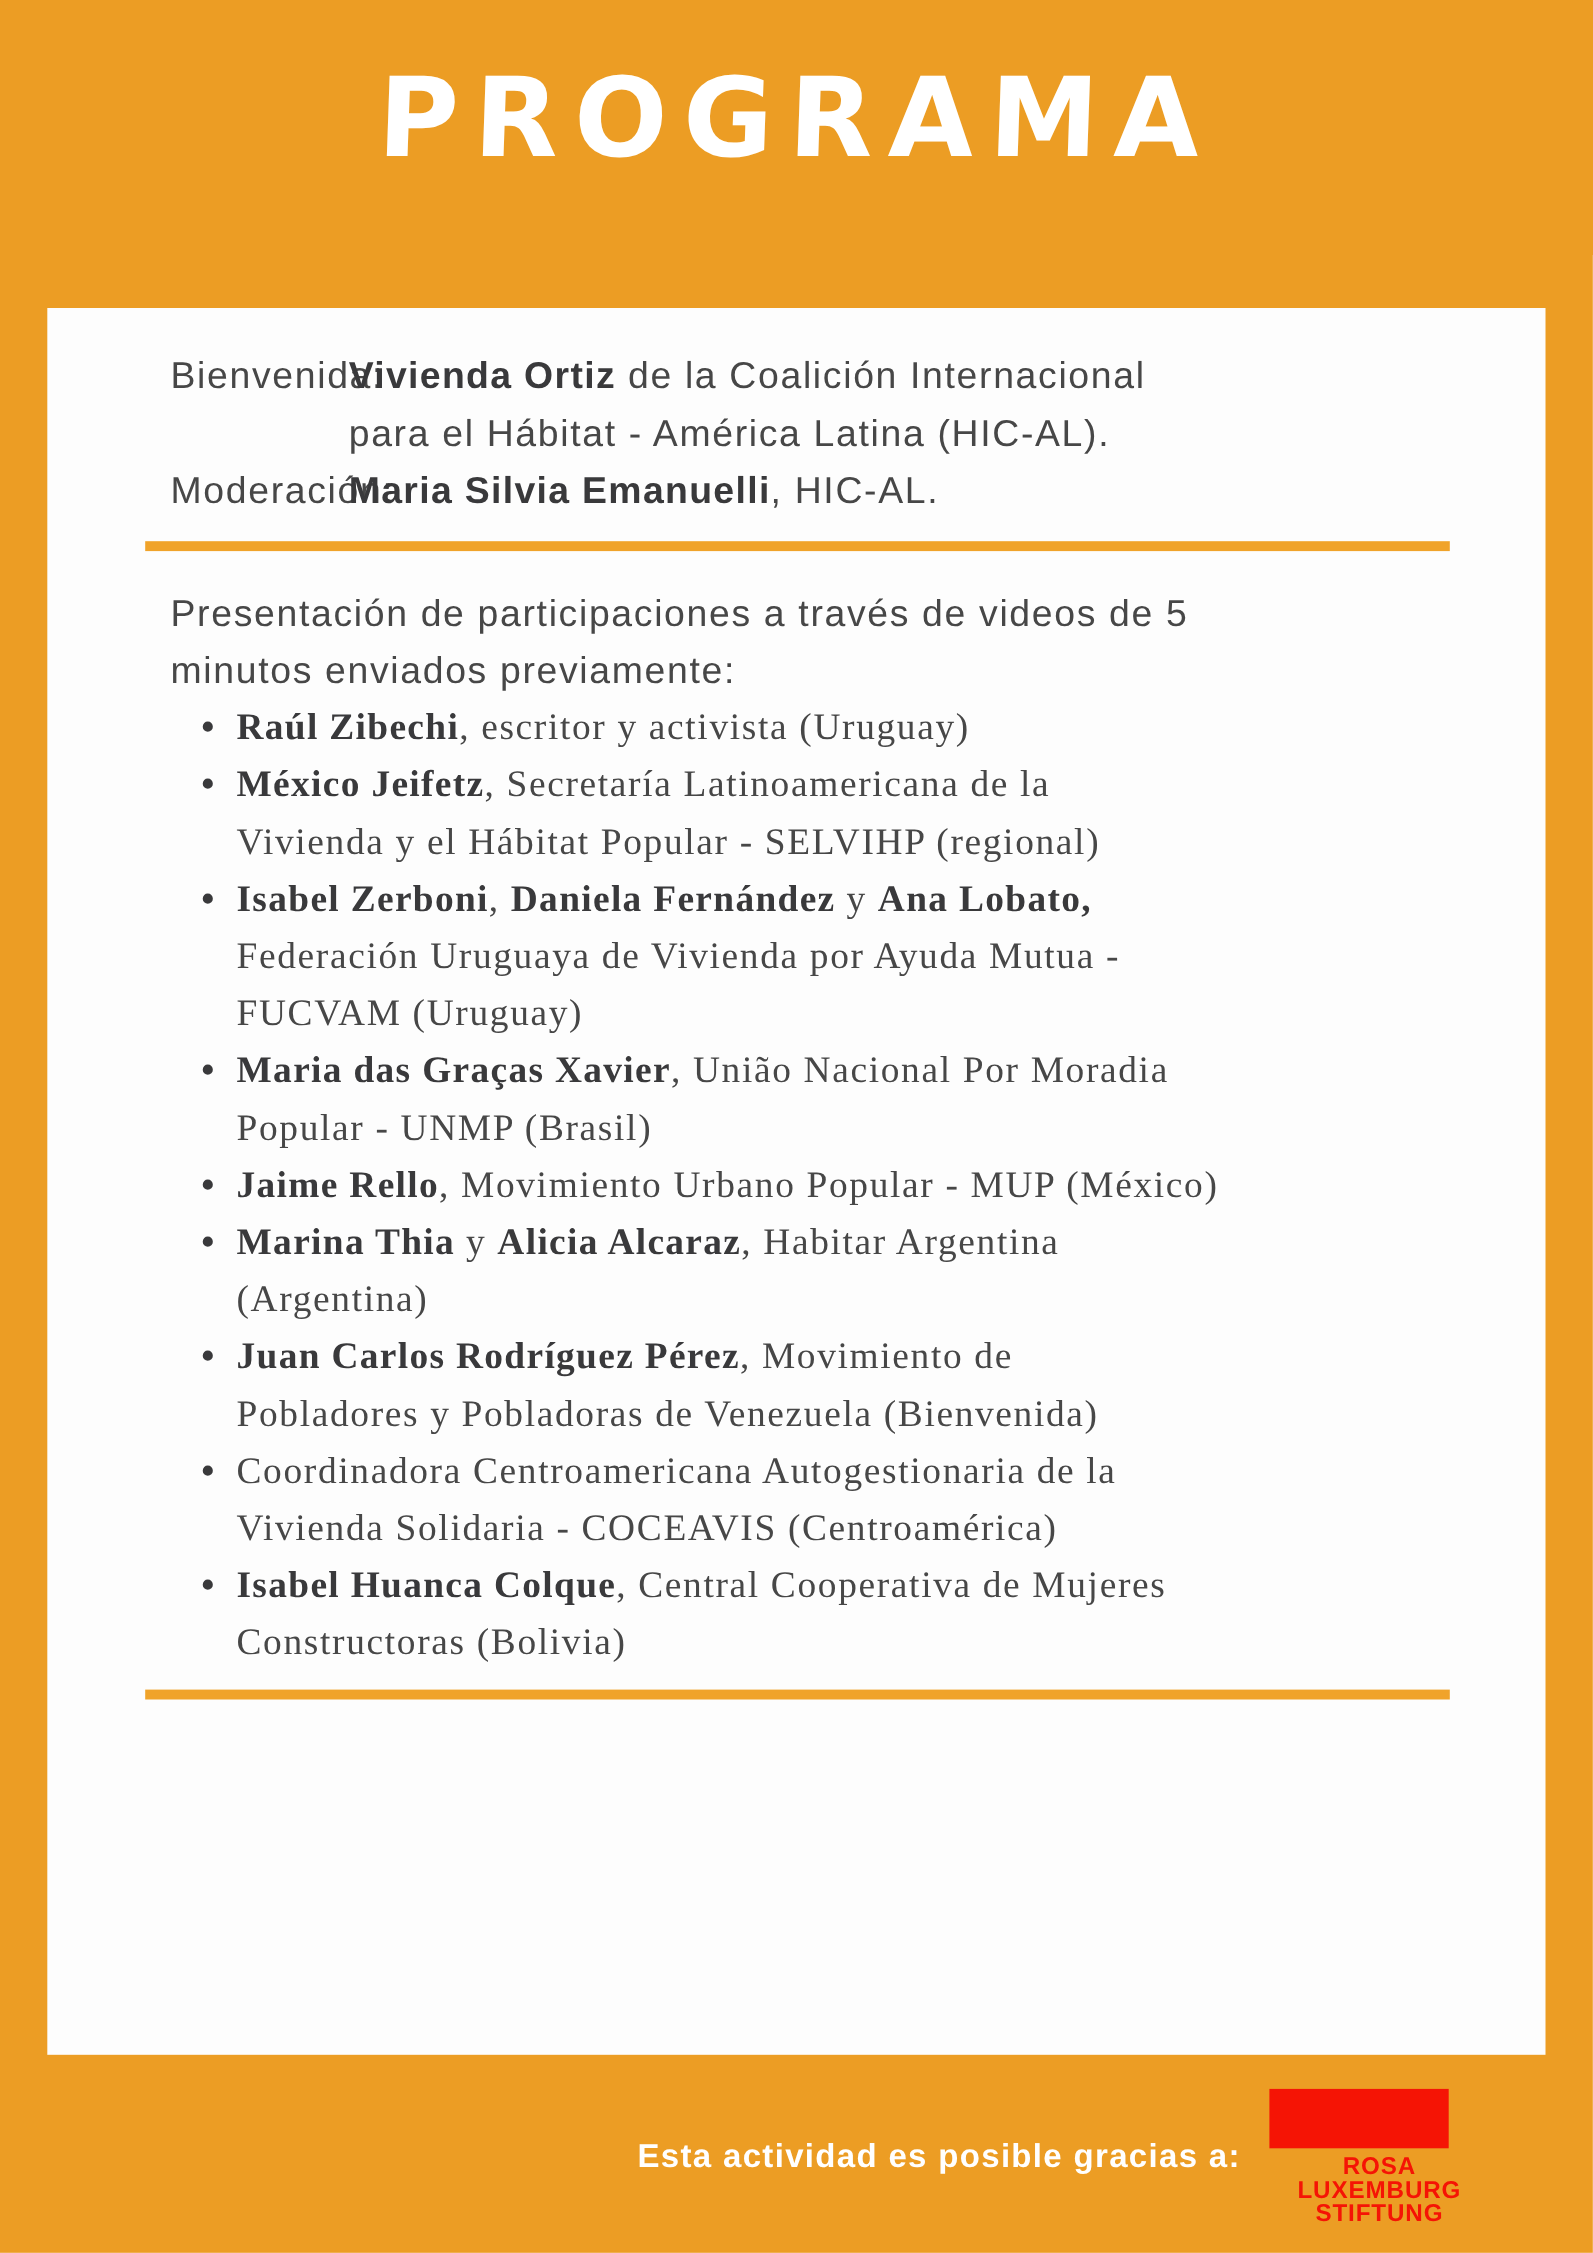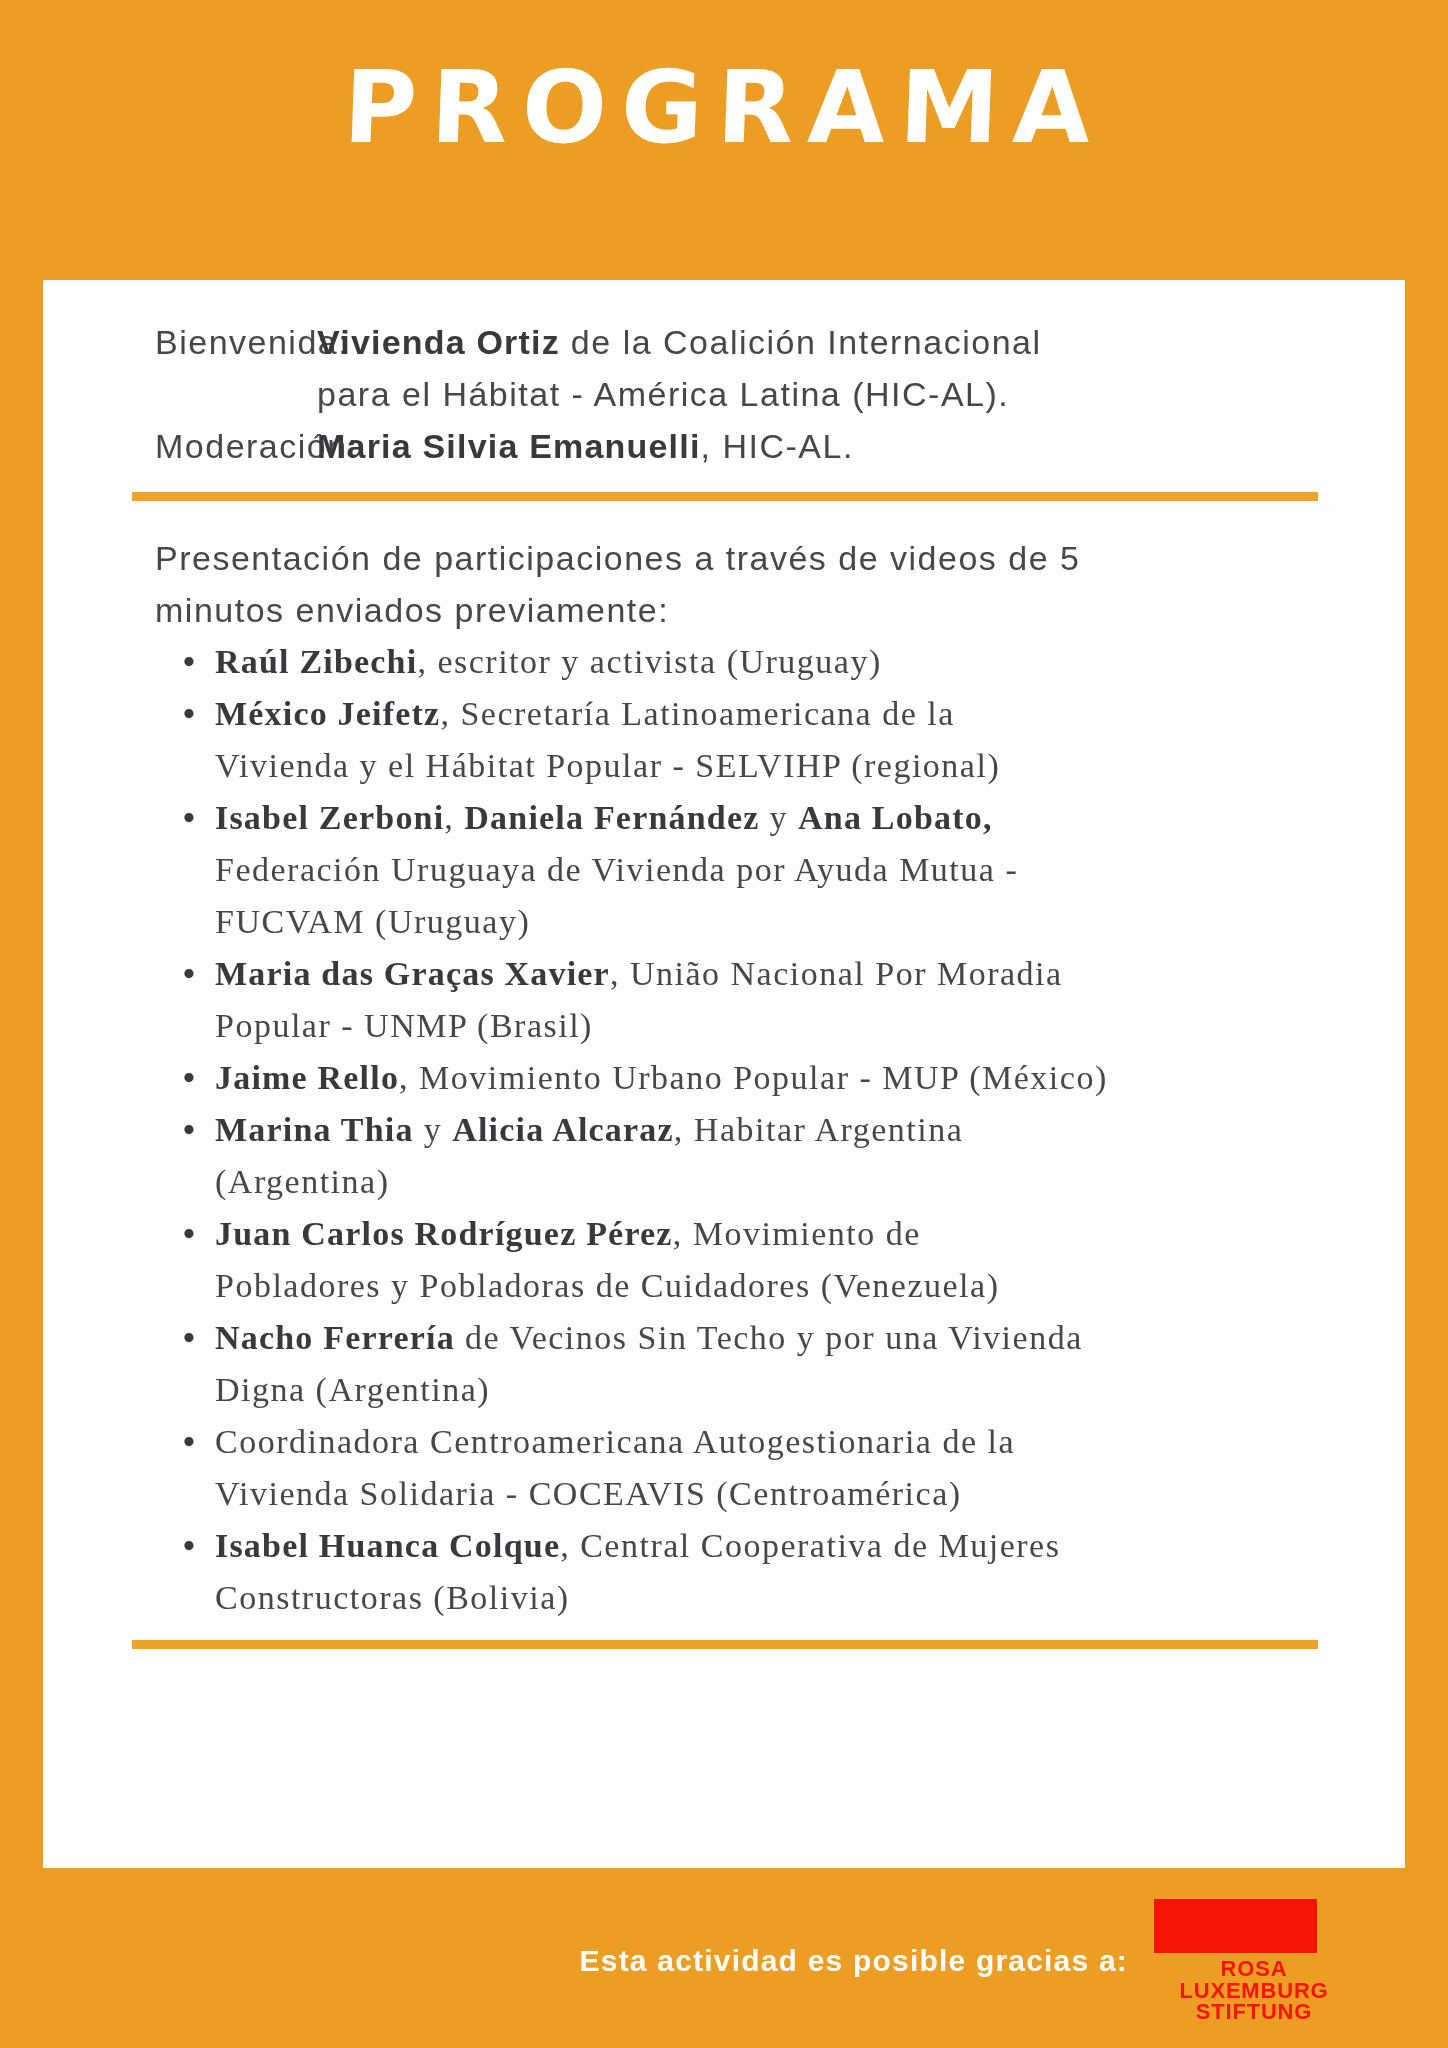--- a/index.html
+++ b/index.html
@@ -144,24 +144,22 @@
 
   <li><span class="b">Maria das Graças Xavier</span><span class="r">, União Nacional Por Moradia
 Popular - UNMP (Brasil)</span></li>
 
   <li><span class="b">Jaime Rello</span><span class="r">, Movimiento Urbano Popular - MUP (México)</span></li>
 
   <li><span class="b">Marina Thia</span><span class="r"> y </span><span class="b">Alicia Alcaraz</span><span class="r">, Habitar Argentina
 (Argentina)</span></li>
 
   <li><span class="b">Juan Carlos Rodríguez Pérez</span><span class="r">, Movimiento de
-Pobladores y Pobladoras de Cuidadores (Venezuela)</span></li>
+Pobladores y Pobladoras de Venezuela (Bienvenida)</span></li>
 
-  <li><span class="b">Nacho Ferrería</span><span class="r"> de Vecinos Sin Techo y por una Vivienda
-Digna (Argentina)</span></li>
 
   <li><span class="r">Coordinadora Centroamericana Autogestionaria de la
 Vivienda Solidaria - COCEAVIS (Centroamérica)</span></li>
 
 
   <li><span class="b">Isabel Huanca Colque</span><span class="r">, Central Cooperativa de Mujeres
 Constructoras (Bolivia)</span></li>
 </ul>
 
   <div class="divider divider-2"></div>

